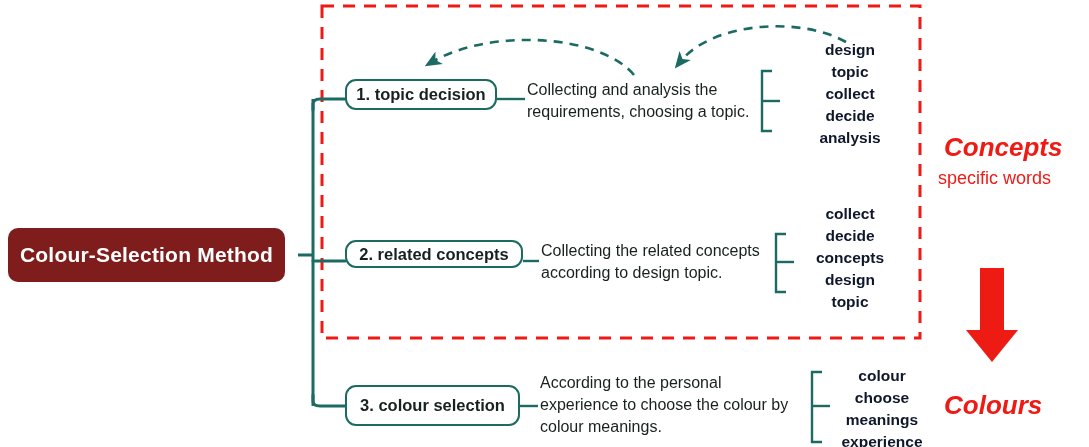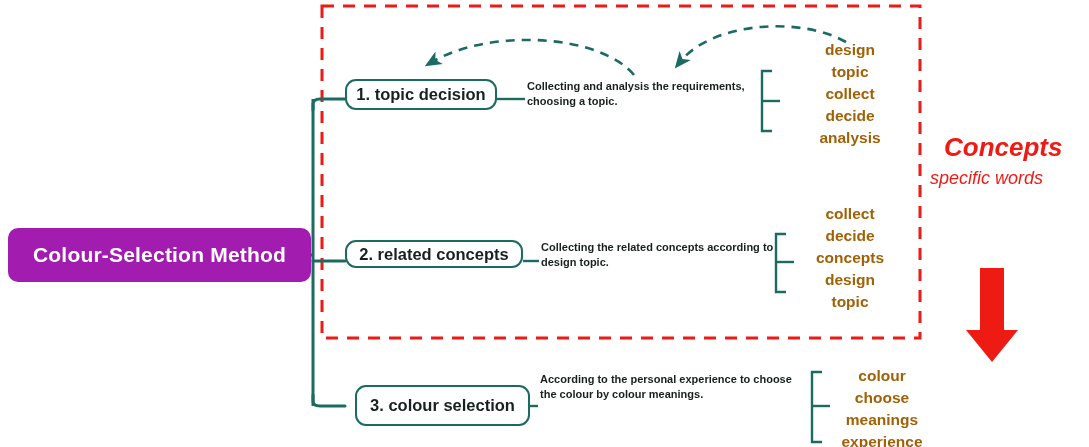--- a/index.html
+++ b/index.html
@@ -26,23 +26,23 @@
     width: 1089px;
     height: 447px;
     pointer-events: none;
   }
 
   
   .root-node {
     position: absolute;
     left: 8px;
     top: 228px;
-    width: 303px;
+    width: 277px;
     height: 54px;
-    background: #a21caf;
+    background: #7f1d1d;
     border-radius: 10px;
     display: flex;
     align-items: center;
     justify-content: center;
     box-sizing: border-box;
   }
   .root-label {
     color: #ffffff;
     font-size: 21px;
     font-weight: bold;
@@ -62,39 +62,39 @@
     box-sizing: border-box;
   }
   .branch-label {
     color: #17211F;
     font-size: 16.5px;
     font-weight: bold;
     white-space: nowrap;
   }
   #node-1 { left: 345px; top: 79px;  width: 152px; height: 31px; }
   #node-2 { left: 345px; top: 240px; width: 178px; height: 28px; }
-  #node-3 { left: 355px; top: 385px; width: 175px; height: 41px; }
+  #node-3 { left: 345px; top: 385px; width: 175px; height: 41px; }
 
   
   .desc {
     position: absolute;
     color: #17211F;
-    font-size: 11px;
+    font-size: 16px;
     line-height: 1.38;
-    font-weight: bold;
+    font-weight: normal;
   }
   #desc-1 { left: 527px; top: 79px;  width: 245px; }
   #desc-2 { left: 541px; top: 240px; width: 250px; }
   #desc-3 { left: 540px; top: 372px; width: 262px; }
 
   
   .keywords {
     position: absolute;
     text-align: center;
-    color: #a16207;
+    color: #0f172a;
     font-size: 15.5px;
     line-height: 1.42;
     font-weight: bold;
   }
   #keywords-1 { left: 800px; top: 39px;  width: 100px; }
   #keywords-2 { left: 800px; top: 203px; width: 100px; }
   #keywords-3 { left: 832px; top: 365px; width: 100px; }
   .keywords div { white-space: nowrap; }
 
   
@@ -102,23 +102,23 @@
     position: absolute;
     color: #EE1B15;
     font-weight: bold;
     font-style: italic;
     font-size: 26px;
     white-space: nowrap;
   }
   .red-sub {
     position: absolute;
     color: #EE1B15;
-    font-style: italic;
     font-size: 18px;
     white-space: nowrap;
+    margin-left: 8px;
   }
   #concepts-title { left: 944px; top: 132px; }
   #concepts-sub   { left: 930px; top: 168px; }
   #colours-title  { left: 944px; top: 390px; }
 </style>
 </head>
 <body>
 
 <div id="canvas">
 
@@ -195,14 +195,15 @@
   <div class="desc" id="desc-3">According to the personal experience to choose the colour by colour meanings.</div>
   <div class="keywords" id="keywords-3">
     <div>colour</div>
     <div>choose</div>
     <div>meanings</div>
     <div>experience</div>
   </div>
 
   <div class="red-title" id="concepts-title">Concepts</div>
   <div class="red-sub" id="concepts-sub">specific words</div>
+  <div class="red-title" id="colours-title">Colours</div>
 
 </div>
 
 </body></html>

